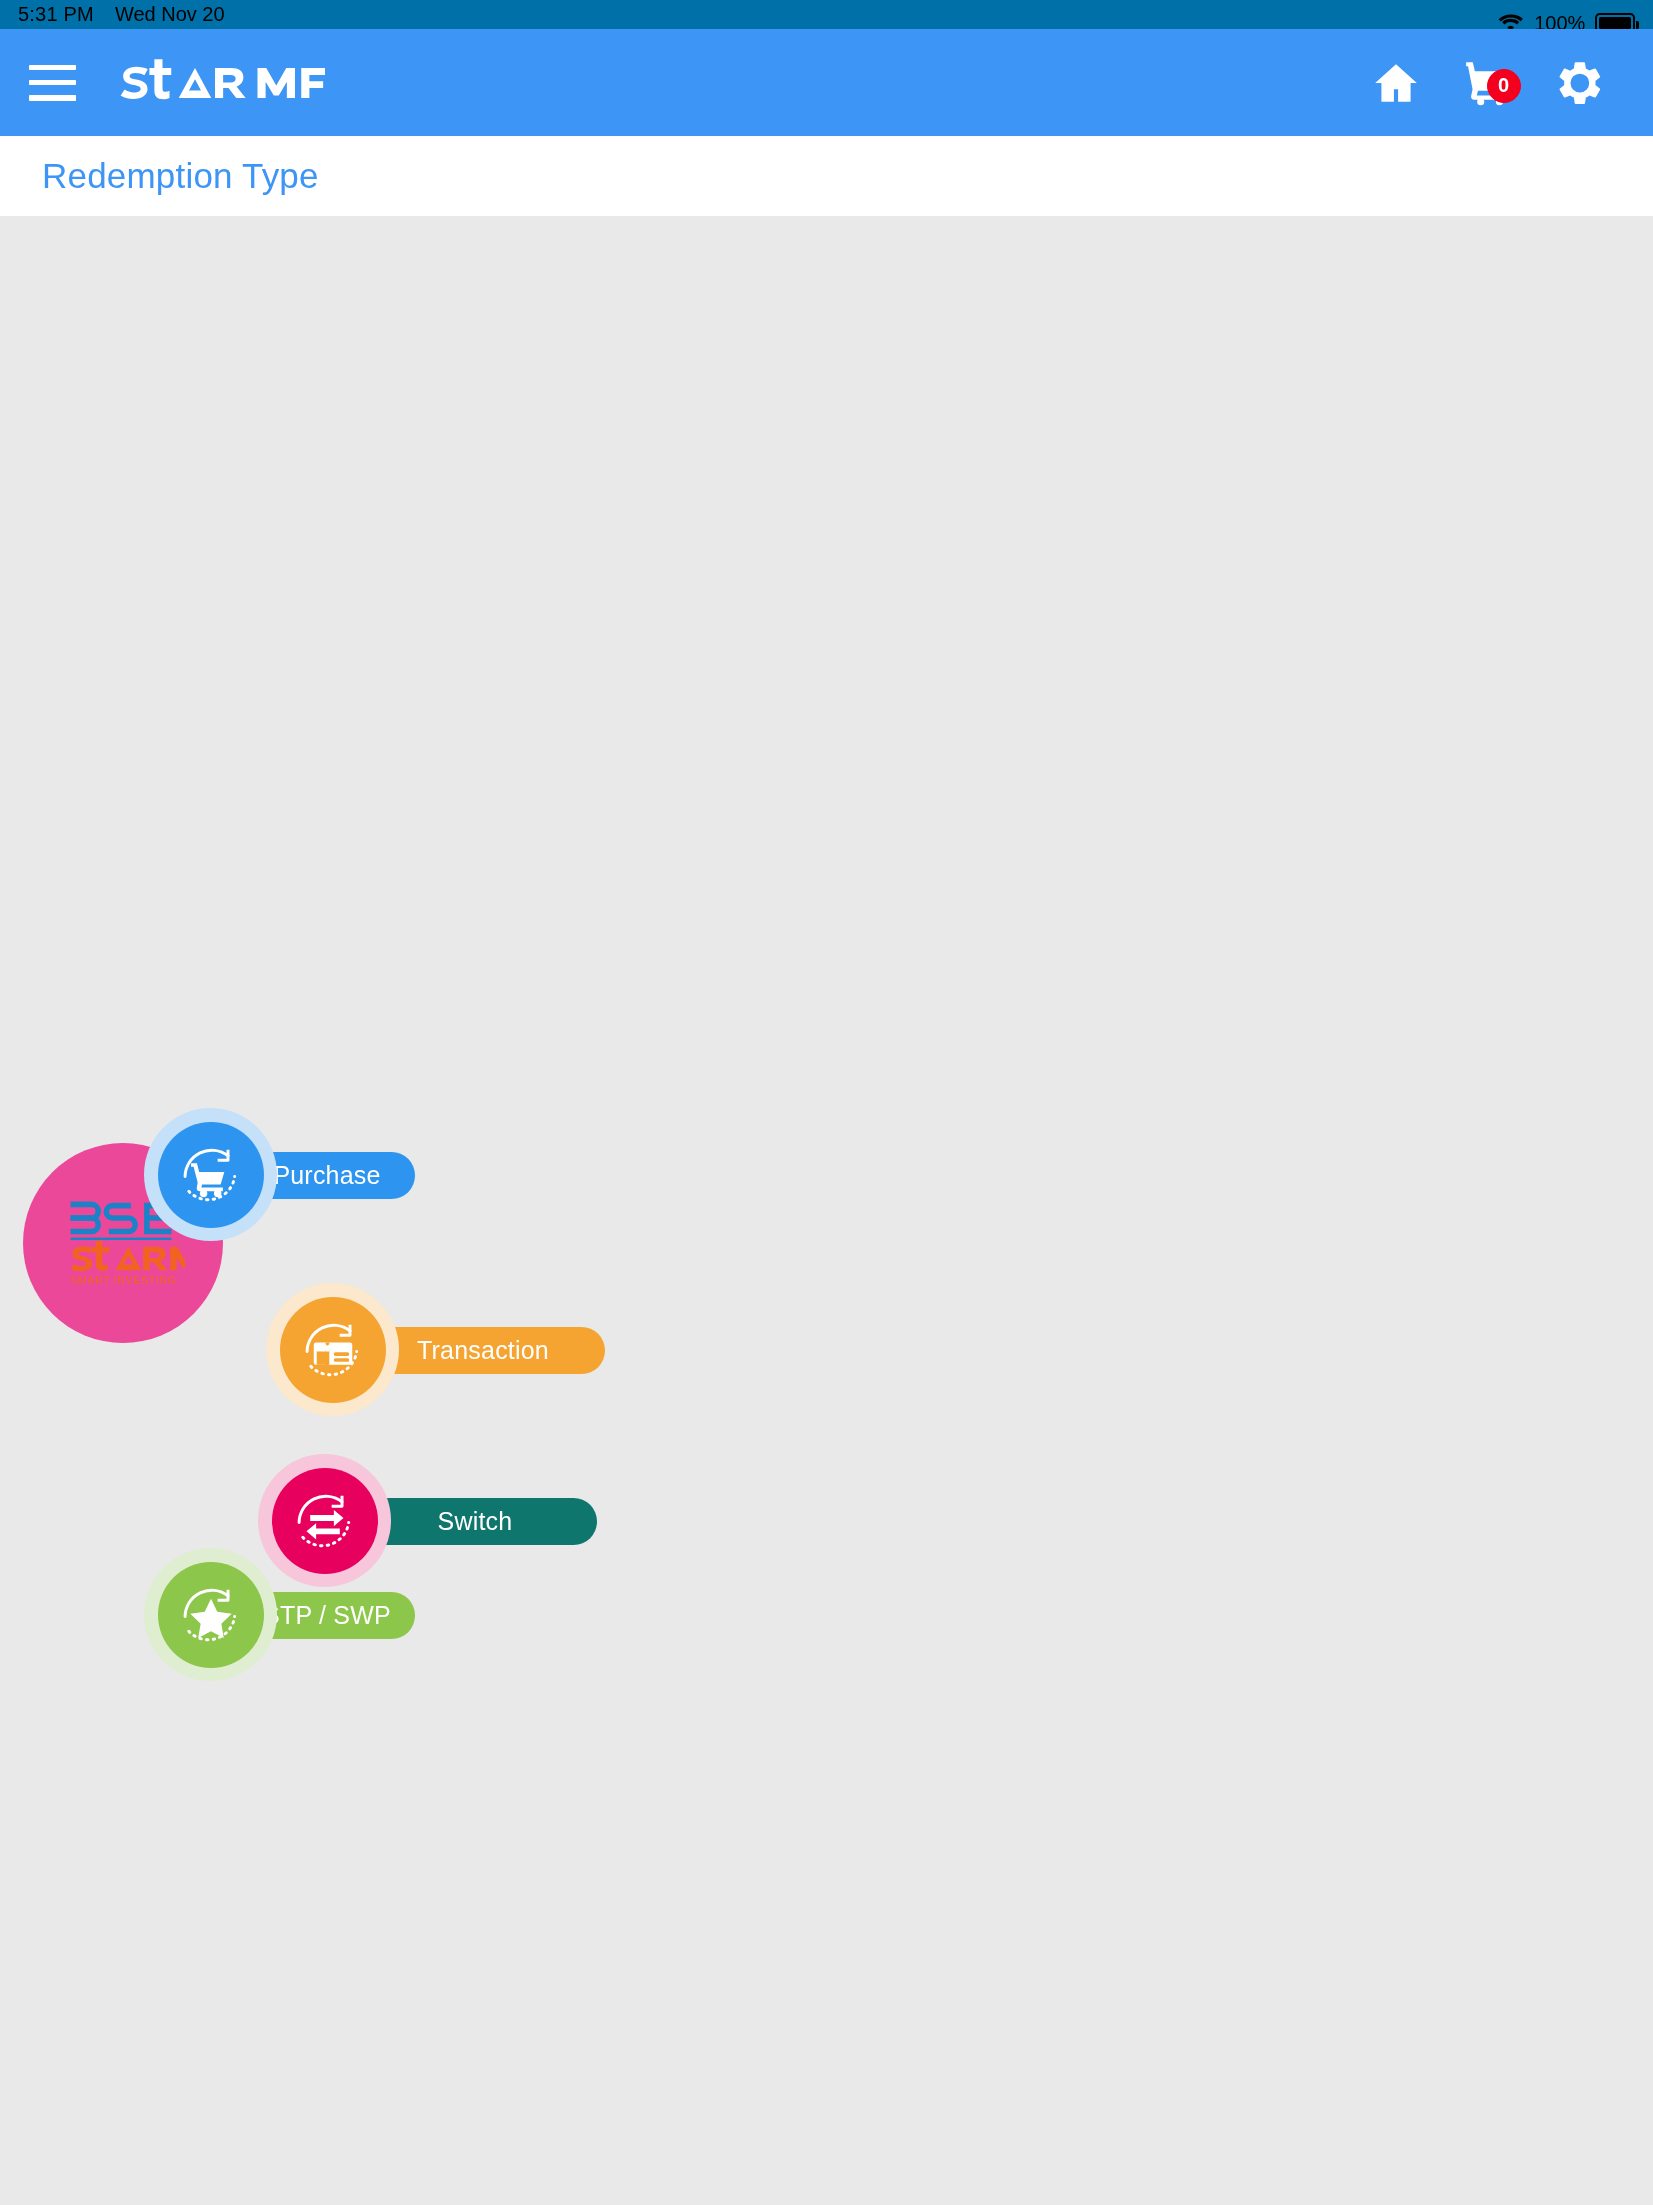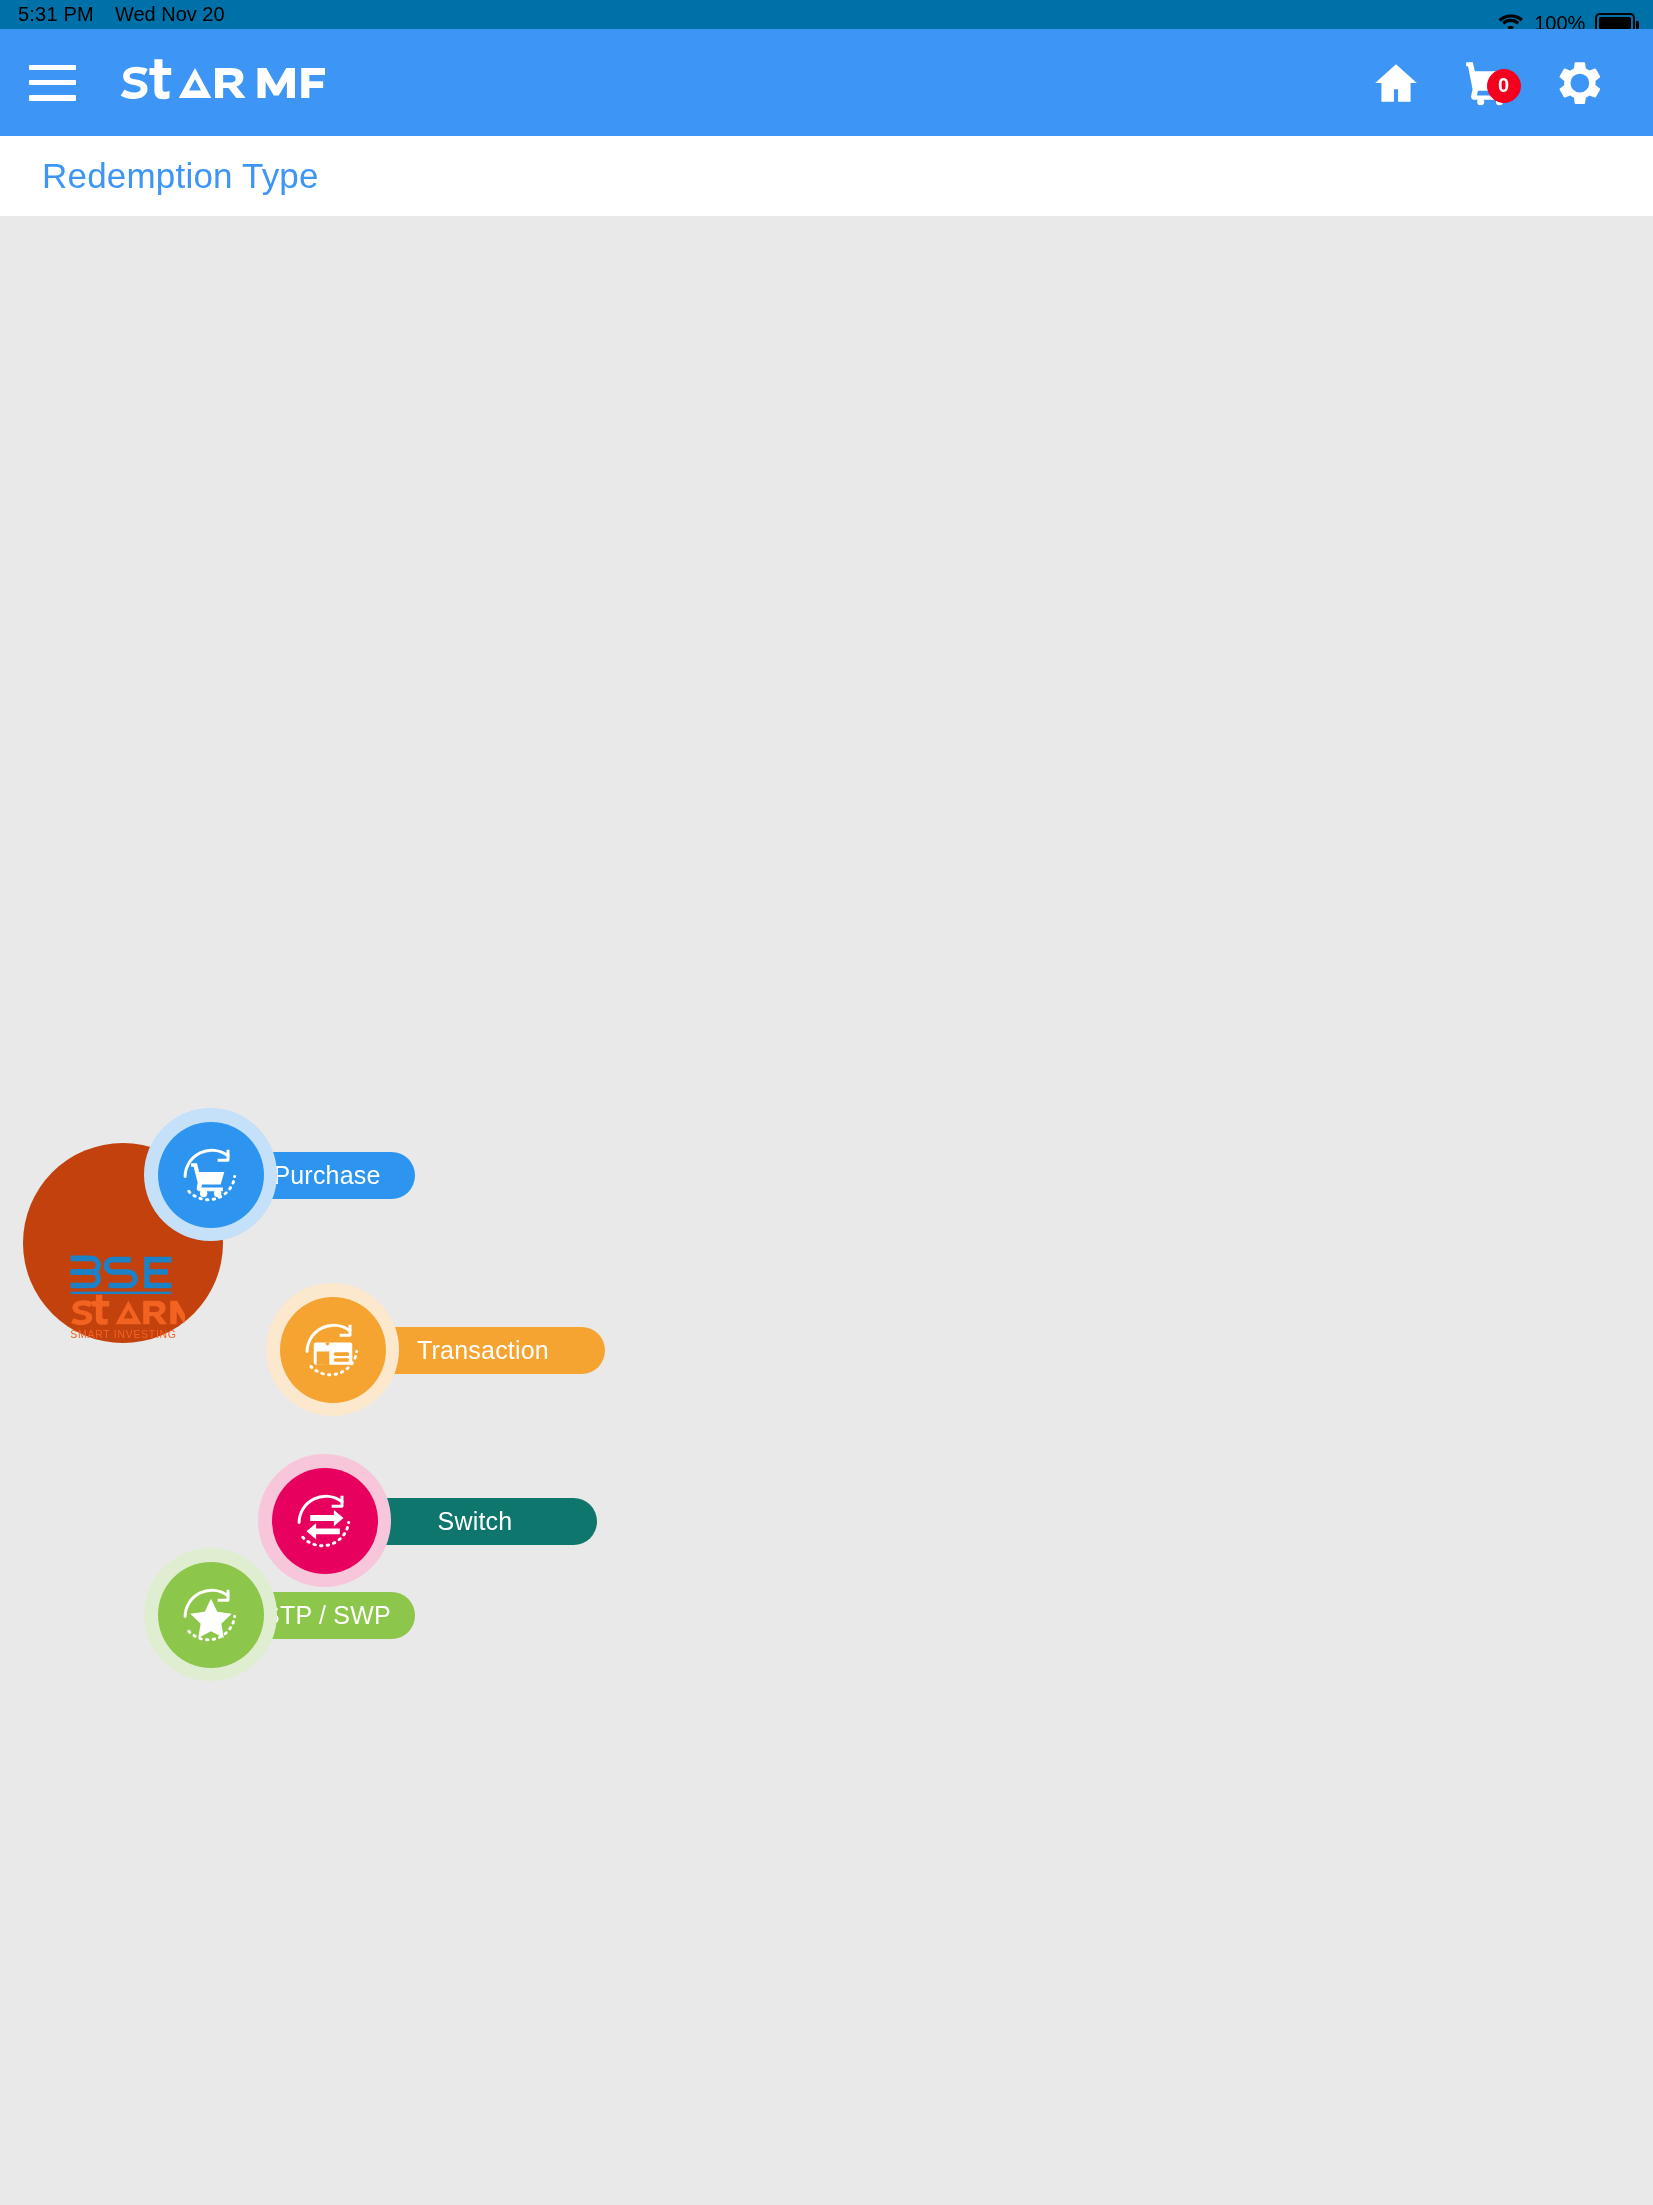--- a/index.html
+++ b/index.html
@@ -96,22 +96,22 @@
     width:1653px; height:1990px;
     background:#e9e9e9;
   }
 
   
   .bse-disc{
     position:absolute;
     left:23.4px; top:927px;
     width:200px; height:200px;
     border-radius:50%;
-    background:#c2410c;
-    display:flex; align-items:flex-end; justify-content:center;
+    background:#ec4899;
+    display:flex; align-items:center; justify-content:center;
   }
   .bse-disc svg{ width:123px; height:auto; display:block; }
 
   
   .opt{
     position:absolute;
     height:0;
   }
   .opt .pill{
     position:absolute;

